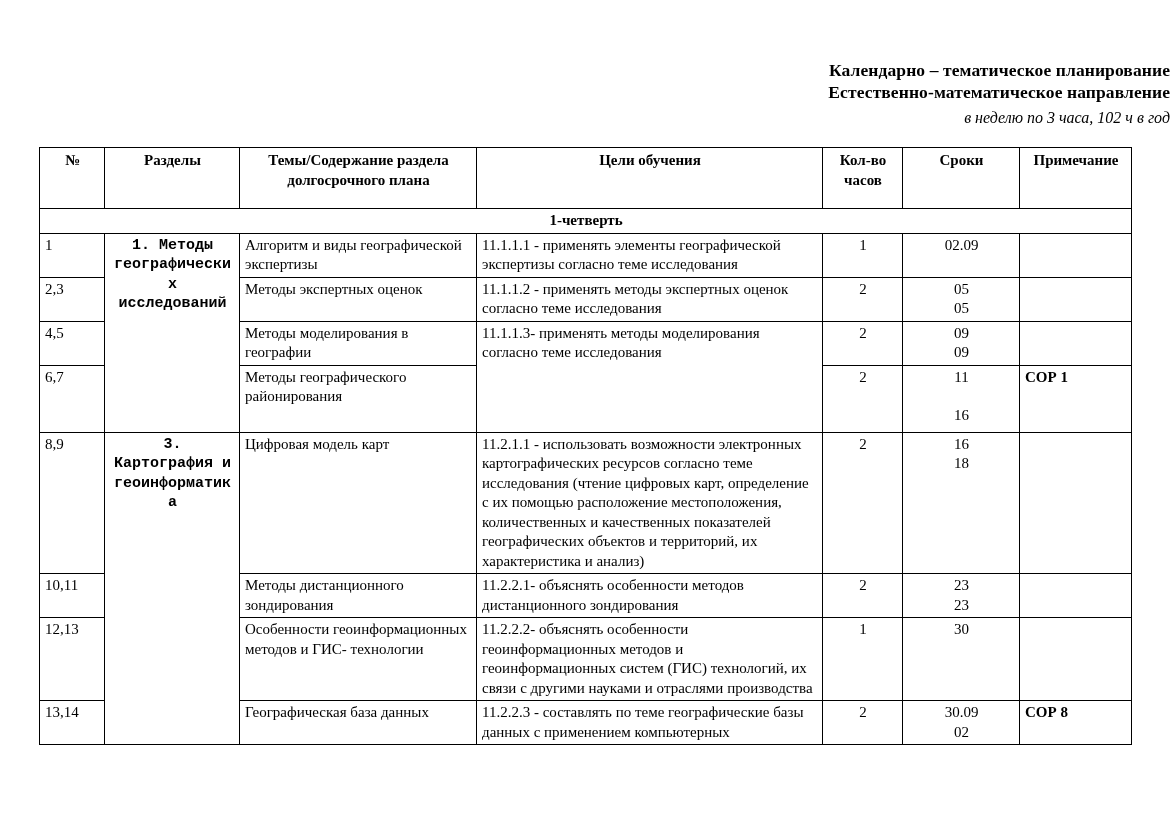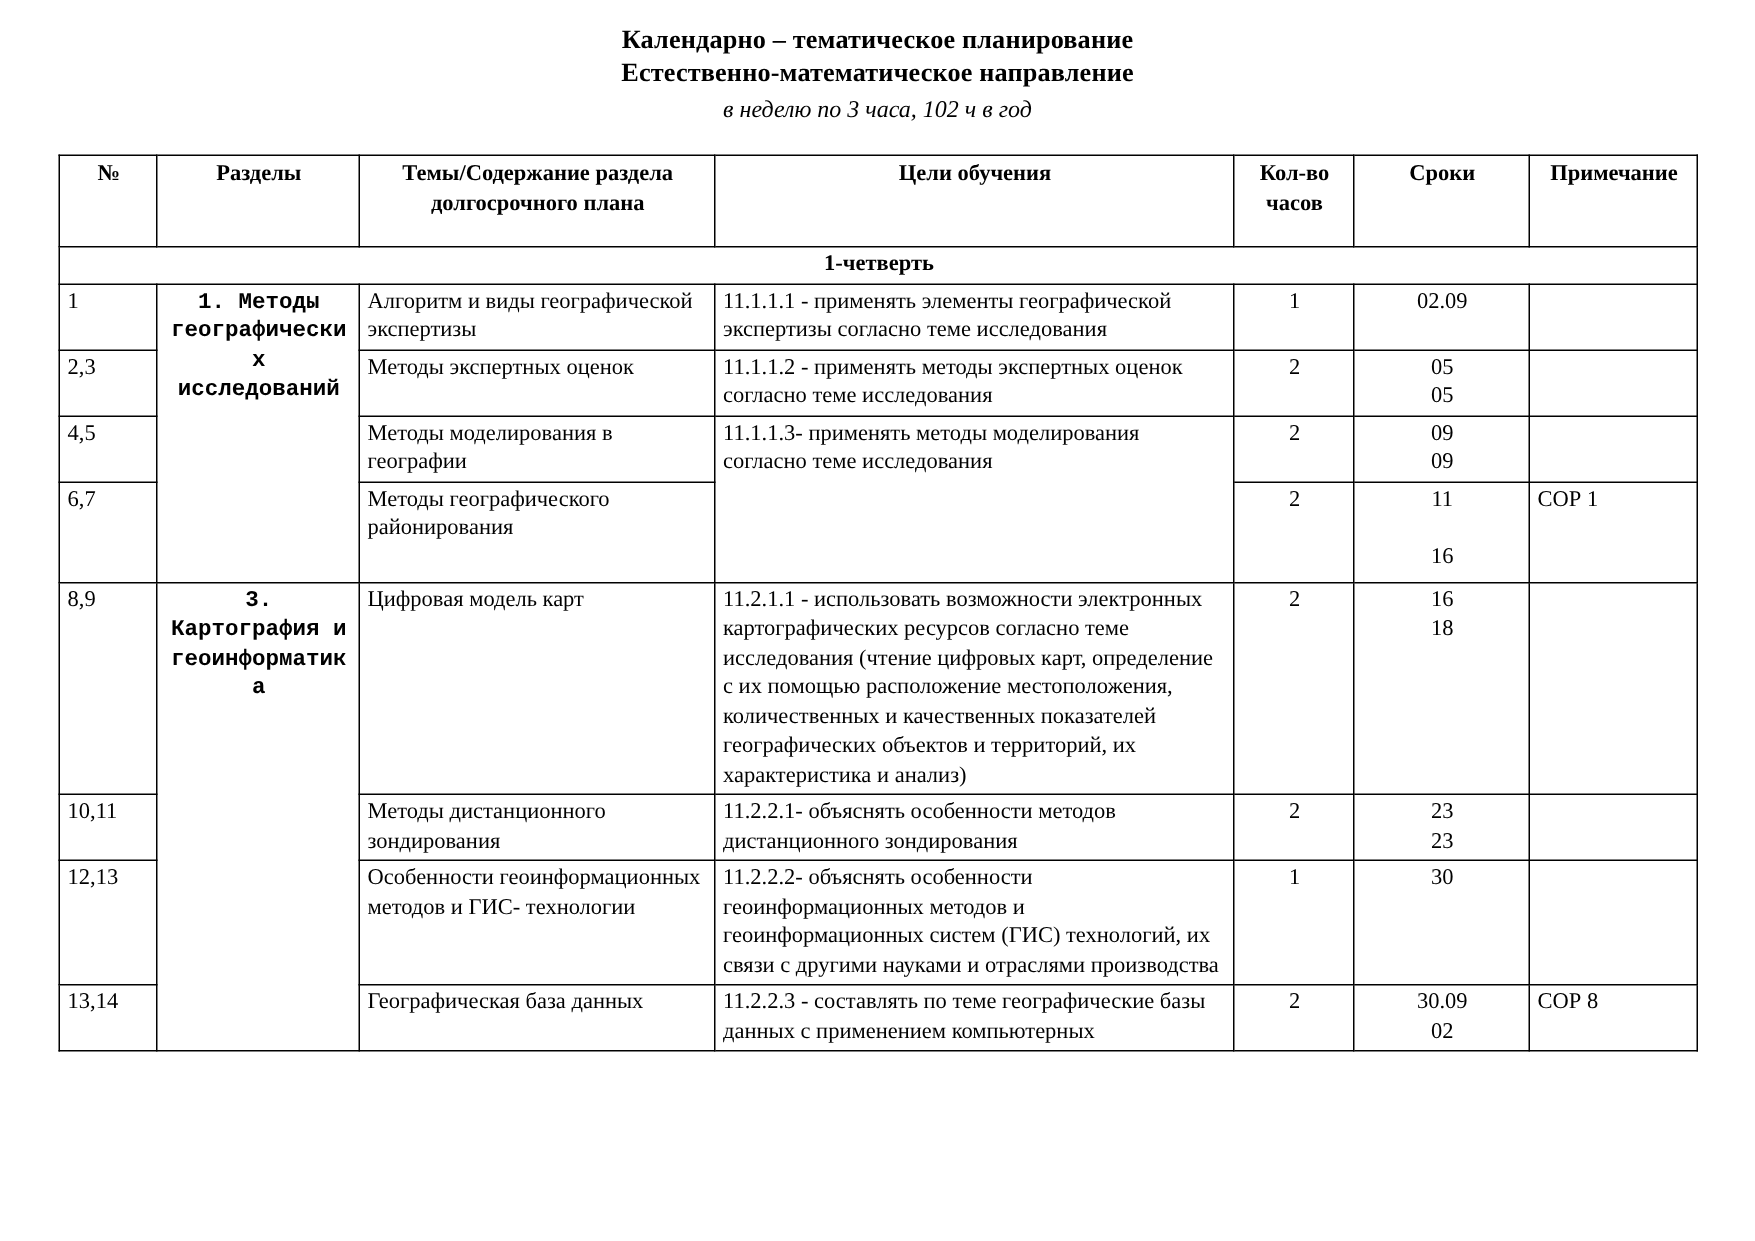--- a/index.html
+++ b/index.html
@@ -14,22 +14,22 @@
   }
   .page {
     position: relative;
     width: 1170px;
     height: 827px;
     background: #ffffff;
     overflow: hidden;
     box-sizing: border-box;
   }
   .title-block {
-    padding-top: 16px;
-    text-align: center;
+    padding-top: 60px;
+    text-align: right;
   }
   .title-line {
     font-size: 17.5px;
     font-weight: bold;
     line-height: 21.5px;
     letter-spacing: 0.1px;
   }
   .subtitle-line {
     font-size: 16px;
     font-style: italic;
@@ -79,21 +79,21 @@
     padding-bottom: 1px;
   }
   .razdel-cell {
     text-align: center;
     font-weight: bold;
     padding-top: 3px;
     font-family: Liberation Mono, monospace;
   }
   .sroki-cell { text-align: center; }
   .kolvo-cell { text-align: center; }
-  .prim-cell { font-weight: normal; padding-left: 12px; }
+  .prim-cell { font-weight: bold; padding-left: 12px; }
   .sroki-gap { display: block; height: 19px; }
   .nowrap-block { display: block; text-align: center; }
 </style>
 </head>
 <body>
 
 <div class="page">
 
   <div class="title-block">
     <div class="title-line">Календарно – тематическое планирование</div>

